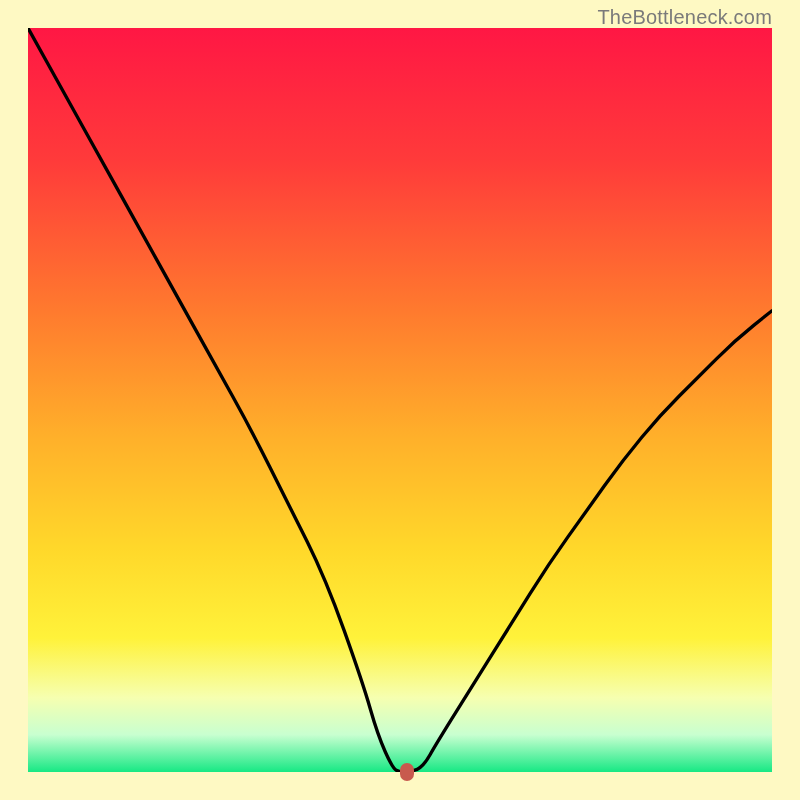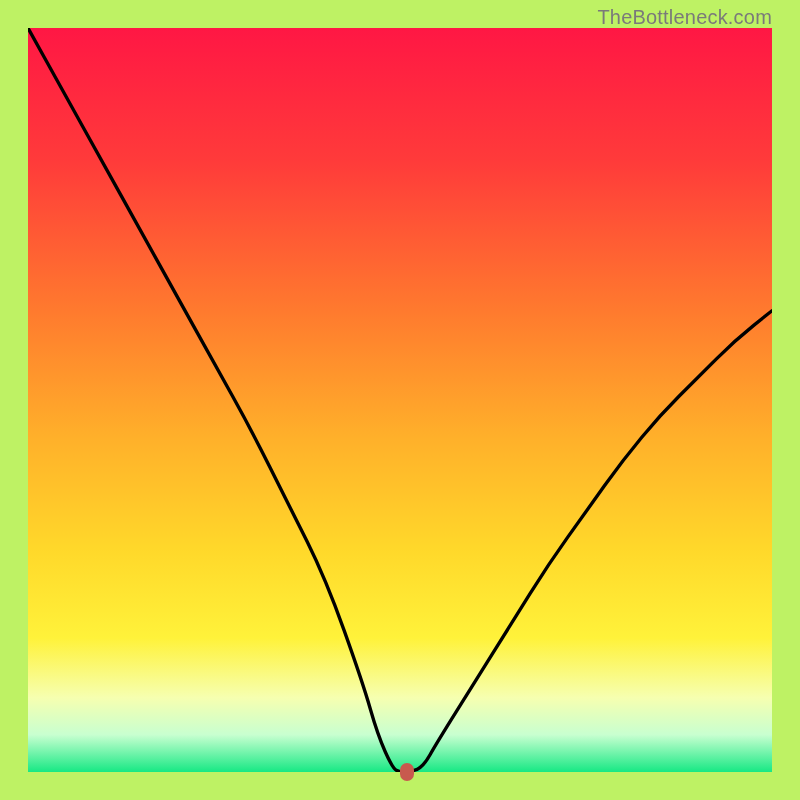--- a/index.html
+++ b/index.html
@@ -10,21 +10,21 @@
     background: #000;
     overflow: hidden;
     font-family: Arial, Helvetica, sans-serif;
   }
   .frame {
     position: absolute;
     top: 0;
     left: 0;
     width: 800px;
     height: 800px;
-    background: #bef264;
+    background: #fef9c3;
   }
   .plot-area {
     position: absolute;
     top: 28px;
     left: 28px;
     width: 744px;
     height: 744px;
   }
   .gradient {
     position: absolute;

